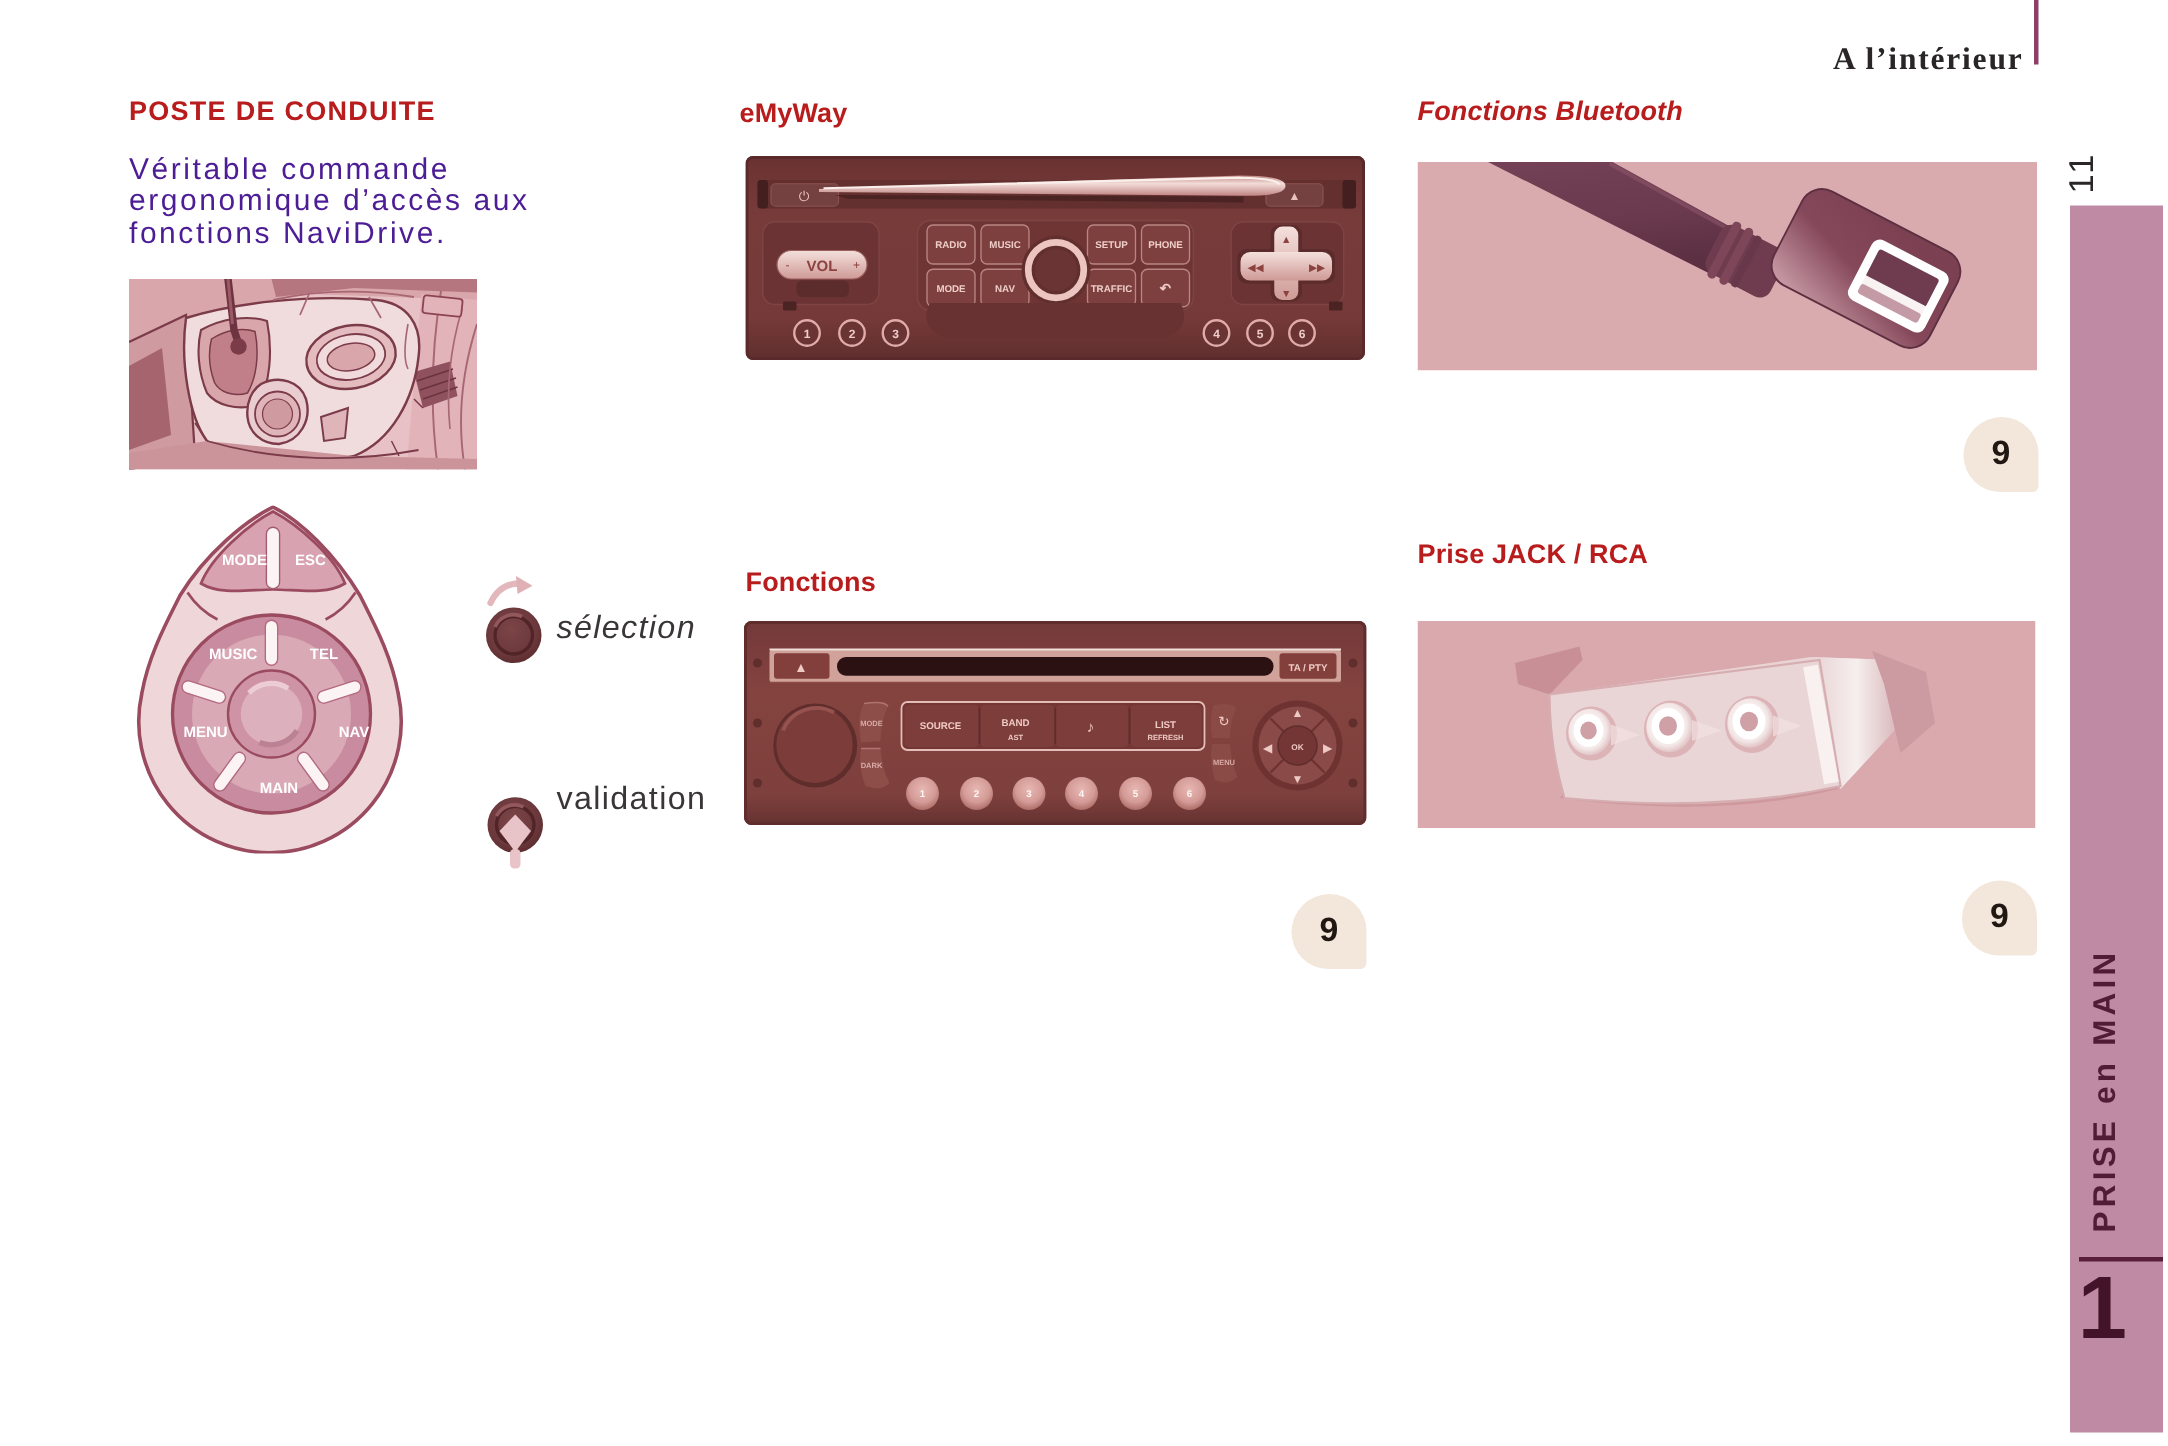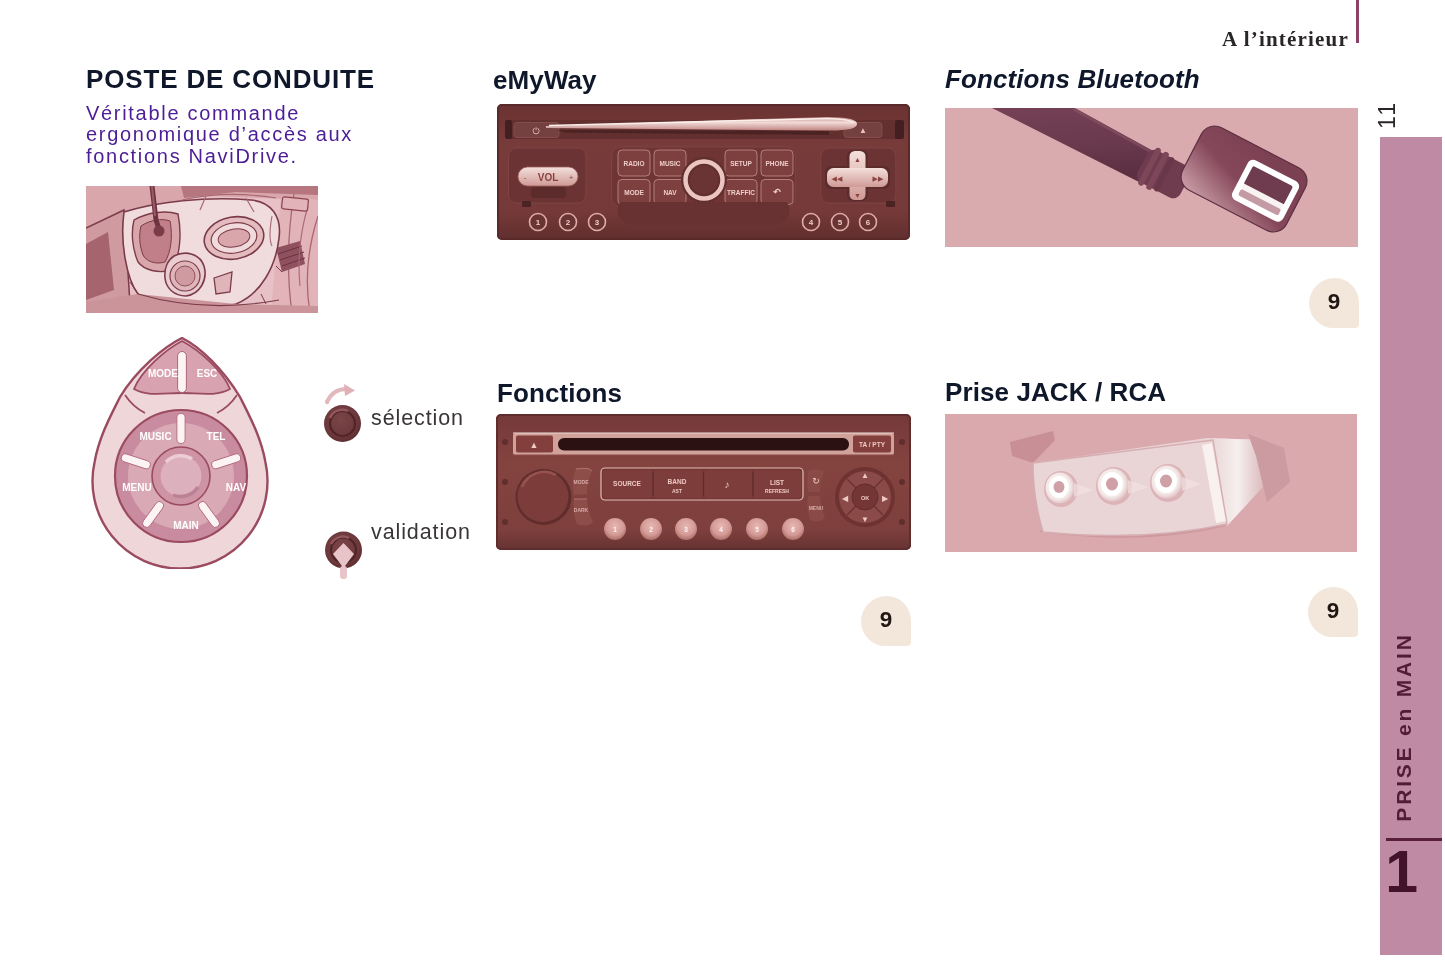--- a/index.html
+++ b/index.html
@@ -1,19 +1,19 @@
 <!DOCTYPE html>
 <html><head>
 <meta charset="utf-8">
 <style>
   html,body{margin:0;padding:0;}
   body{width:1445px;height:964px;position:relative;background:#ffffff;
        font-family:"Liberation Sans", sans-serif;overflow:hidden;}
   .abs{position:absolute;}
-  .h1{font-weight:bold;font-size:26px;color:#0f172a;letter-spacing:0.1px;}
+  .h1{font-weight:bold;font-size:18px;color:#b91c1c;letter-spacing:0.1px;}
   .body-text{font-size:20px;line-height:21.4px;color:#4c1d95;letter-spacing:1.7px;}
   .lbl{font-size:21.5px;color:#3a3637;letter-spacing:0.9px;}
   .marker{width:50px;height:50px;background:#f3e7db;border-radius:52% 50% 8% 50%;
           text-align:center;font-weight:bold;font-size:22.5px;color:#211713;}
   .marker span{display:block;margin-top:10.5px;}
 </style>
 </head>
 <body>
 
 <div class="abs" style="right:96px;top:27px;font-weight:bold;font-size:21px;letter-spacing:1.2px;color:#2a2627;font-family:Liberation Serif, serif;">A l’intérieur</div>
@@ -119,21 +119,21 @@
       <stop offset="100%" stop-color="#5a2b2e"></stop>
     </radialGradient>
   </defs>
   <path d="M6,18 Q12,5 25,5" fill="none" stroke="#e3b8bd" stroke-width="4.2" stroke-linecap="round"></path>
   <polygon points="23,0 34,6.5 24,12" fill="#dfb0b6"></polygon>
   <circle cx="21.5" cy="39.5" r="18.5" fill="url(#knob1)"></circle>
   <circle cx="21.5" cy="39.5" r="12.5" fill="none" stroke="#512427" stroke-width="2.2"></circle>
   <path d="M9,34 A13.5,13.5 0 0 1 27,27" fill="none" stroke="#93585c" stroke-width="2.4"></path>
 </svg>
 </div>
-<div class="abs lbl" style="left:371px;top:406px;">sélection</div>
+<div class="abs lbl" style="left:371px;top:406px;font-style:italic;">sélection</div>
 
 <div class="abs" style="left:322px;top:528px;">
 <svg width="46" height="58" viewBox="0 0 46 58">
   <defs>
     <radialGradient id="knob2" cx="45%" cy="40%" r="65%">
       <stop offset="0%" stop-color="#7c4548"></stop>
       <stop offset="70%" stop-color="#6b383b"></stop>
       <stop offset="100%" stop-color="#5a2b2e"></stop>
     </radialGradient>
   </defs>
@@ -400,21 +400,21 @@
     <rect x="301" y="55" width="45" height="21" rx="2" fill="#6f3b4e"></rect>
     <rect x="301" y="75" width="45" height="7" fill="#f8f2f3"></rect>
     <rect x="301" y="81" width="45" height="7" rx="2" fill="#c49aa5"></rect>
   </g>
 </svg>
 </div>
 <div class="abs marker" style="left:1309px;top:278px;">
     <span>9</span>
   </div>
 
-<div class="abs h1" style="left:945px;top:377px;">Prise JACK / RCA</div>
+<div class="abs h1" style="left:945px;top:359px;">Prise JACK / RCA</div>
 <div class="abs" style="left:945px;top:414px;">
 <svg width="412" height="138" viewBox="0 0 412 138">
   <defs>
     <linearGradient id="rcaside" x1="0" y1="0" x2="1" y2="0">
       <stop offset="0%" stop-color="#e8d2d3"></stop>
       <stop offset="45%" stop-color="#f6efee"></stop>
       <stop offset="100%" stop-color="#cfa3a8"></stop>
     </linearGradient>
     <radialGradient id="rcaring" cx="45%" cy="45%" r="60%">
       <stop offset="0%" stop-color="#ffffff"></stop>

